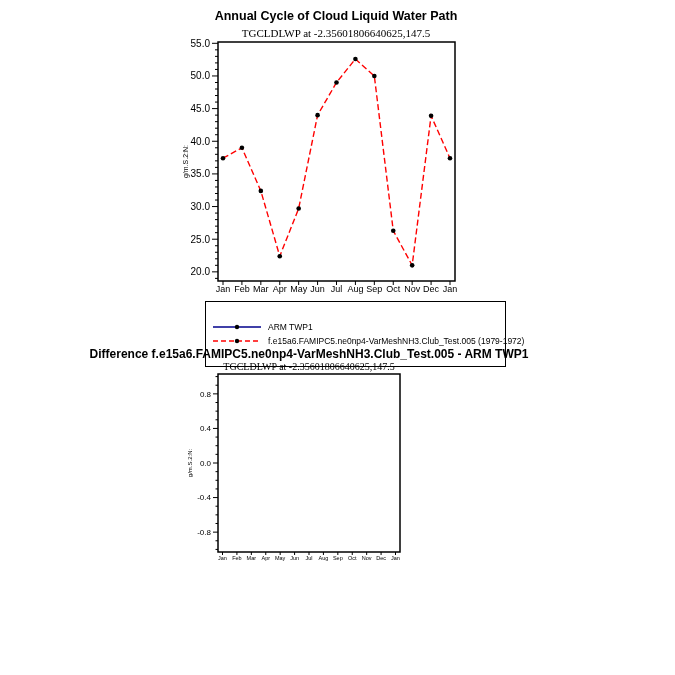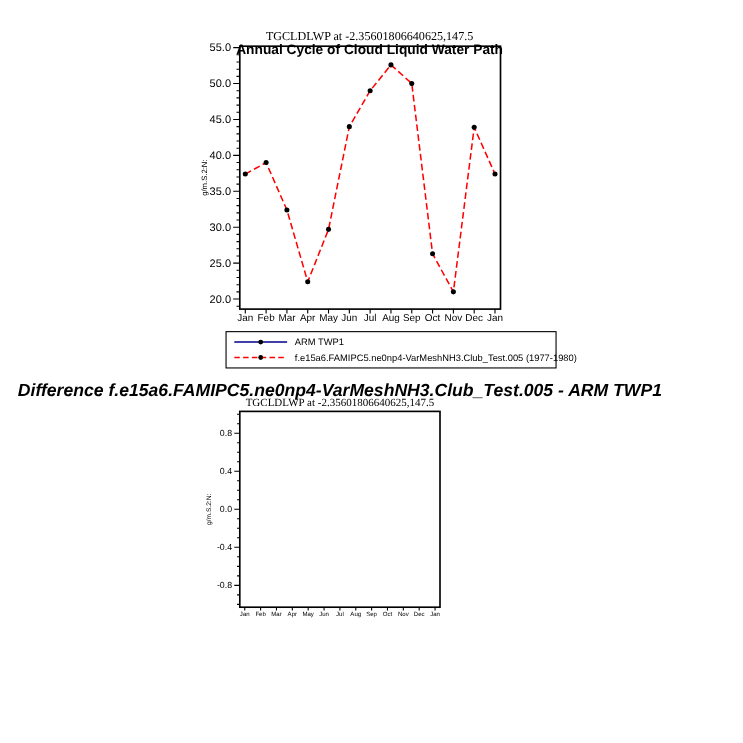--- a/index.html
+++ b/index.html
@@ -4,31 +4,31 @@
 <style>
   html,body{margin:0;padding:0;}
   body{
     width:675px;height:675px;background:#ffffff;position:relative;
     font-family:"Liberation Sans",sans-serif;color:#000;overflow:hidden;
   }
   .chart{position:absolute;}
   .chart-title{position:absolute;transform:translateX(-50%);white-space:nowrap;font-weight:bold;}
   .chart-subtitle{position:absolute;transform:translateX(-50%);white-space:nowrap;font-family:Liberation Serif, serif;}
   #chart1{left:175px;top:6px;width:370px;height:335px;}
-  #chart1 .chart-title{left:161px;top:3px;font-size:12.5px;margin-top:29px;}
+  #chart1 .chart-title{left:161px;top:3px;font-size:12.5px;}
   #chart1 .chart-subtitle{left:161px;top:21px;font-size:11px;}
   #chart1 .plot{position:absolute;left:0;top:30px;}
   #chart2{left:175px;top:345px;width:370px;height:230px;}
-  #chart2 .chart-title{left:134px;top:2px;font-size:16px;font-style:italic;}
+  #chart2 .chart-title{left:134px;top:2px;font-size:12px;}
   #chart2 .chart-subtitle{left:134px;top:16px;font-size:10px;}
   #chart2 .plot{position:absolute;left:0;top:25px;}
   svg text{font-family:"Liberation Sans",sans-serif;fill:#000;}
   .legend{
     position:absolute;left:30px;top:295px;width:301px;
-    border:1px solid #000;background:#fff;padding:2px 0;box-sizing:border-box;
+    border:1px solid #000;background:#fff;padding:18px 0;box-sizing:border-box;
   }
   .legend-row{display:flex;align-items:center;height:14px;padding-left:5px;}
   .legend-label{font-size:8.5px;margin-left:5px;white-space:nowrap;}
   .legend-sample{flex:0 0 auto;}
 </style>
 </head>
 <body>
 
 <div class="chart" id="chart1">
   <div class="chart-title">Annual Cycle of Cloud Liquid Water Path</div>
@@ -128,21 +128,21 @@
           <line x1="2" y1="6" x2="50" y2="6" stroke="#00008B" stroke-width="1.4"></line>
           <circle cx="26" cy="6" r="2.2" fill="#000000"></circle>
         </svg>
       <span class="legend-label">ARM TWP1</span>
     </div>
     <div class="legend-row">
       <svg class="legend-sample" width="52" height="12">
           <line x1="2" y1="6" x2="50" y2="6" stroke="#FF0000" stroke-width="1.4" stroke-dasharray="5,3"></line>
           <circle cx="26" cy="6" r="2.2" fill="#000000"></circle>
         </svg>
-      <span class="legend-label">f.e15a6.FAMIPC5.ne0np4-VarMeshNH3.Club_Test.005 (1977-1980)</span>
+      <span class="legend-label">f.e15a6.FAMIPC5.ne0np4-VarMeshNH3.Club_Test.005 (1979-1972)</span>
     </div>
   </div>
 </div>
 
 <div class="chart" id="chart2">
   <div class="chart-title">Difference f.e15a6.FAMIPC5.ne0np4-VarMeshNH3.Club_Test.005 - ARM TWP1</div>
   <div class="chart-subtitle">TGCLDLWP at -2.35601806640625,147.5</div>
   <svg class="plot" id="chart-svg-1" width="300" height="210">
       <rect x="43" y="4" width="182" height="178" fill="none" stroke="#000" stroke-width="1.5"></rect>
       <line x1="43" y1="162.126213592233" x2="38" y2="162.126213592233" stroke="#000" stroke-width="1"></line>

